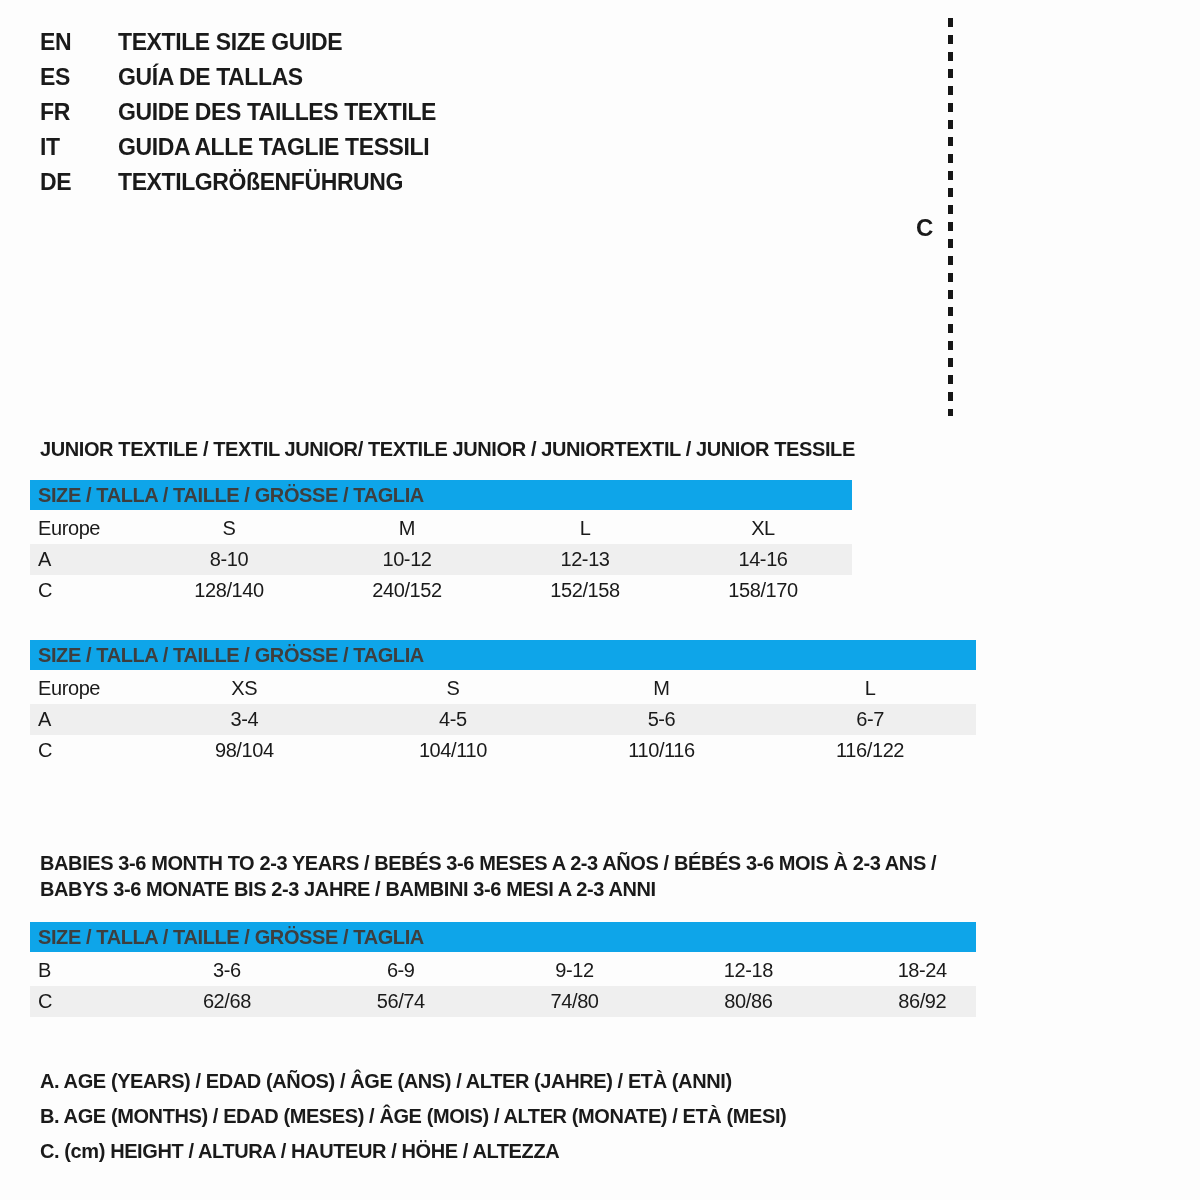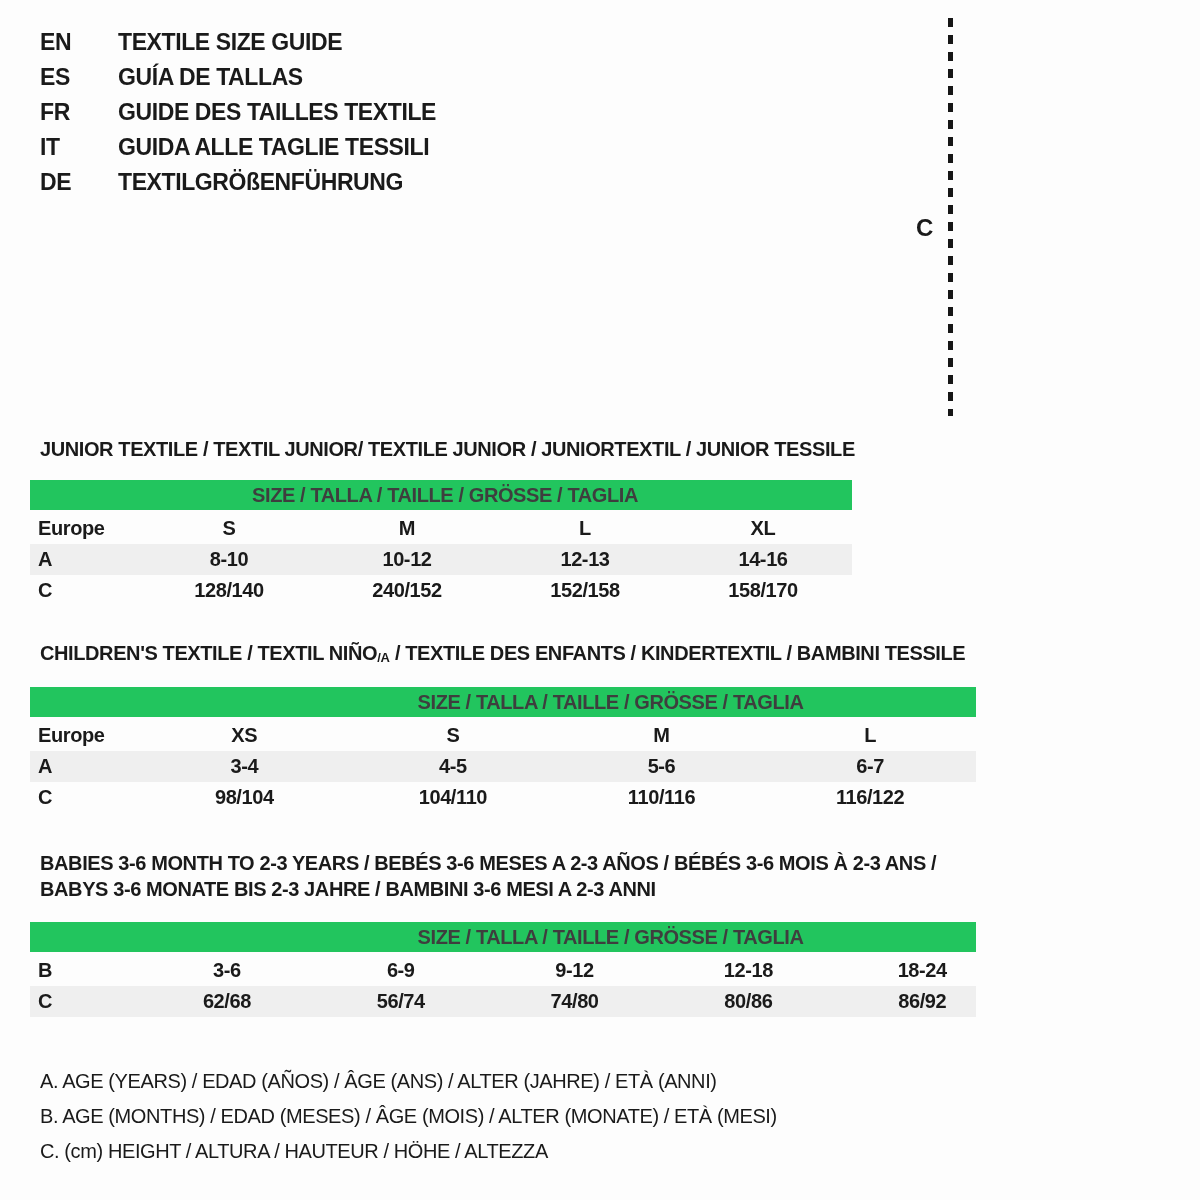--- a/index.html
+++ b/index.html
@@ -35,39 +35,38 @@
 
   
   .section { position:absolute; left:30px; }
   .section-title {
     font-weight:700; font-size:20px; line-height:26px;
     letter-spacing:-0.4px; padding-left:10px; white-space:nowrap;
   }
   .section-title .subscript { font-size:13px; position:relative; top:2px; letter-spacing:-0.2px; }
   .title-gap { margin-bottom:18px; }
   .size-bar {
-    background:#22c55e; color:#3e3e3e;
+    background:#0ea5e9; color:#3e3e3e;
     font-weight:700; font-size:20px; line-height:30px; height:30px;
     letter-spacing:-0.4px; padding-left:8px; white-space:nowrap;
     margin-bottom:3px;
-    text-align:center;
   }
   table.size-table { border-collapse:collapse; width:100%; table-layout:fixed; }
   table.size-table td {
-    font-weight:700; font-size:20px; letter-spacing:-0.4px;
+    font-weight:400; font-size:20px; letter-spacing:-0.4px;
     text-align:center; height:31px; padding:0; overflow:hidden;
   }
   table.size-table td.row-label { text-align:left; padding-left:8px; }
   col.col-label { width:110px; }
   tr.shaded { background:#efefef; }
 
   
   .legend { position:absolute; left:40px; top:1068px; }
   .legend-line {
-    font-weight:400; font-size:20px; line-height:27px;
+    font-weight:700; font-size:20px; line-height:27px;
     letter-spacing:-0.4px; margin-bottom:8px; white-space:nowrap;
   }
 </style>
 </head>
 <body>
 
 <div class="page">
 
   <div class="lang-block">
     <div class="lang-row">
@@ -158,21 +157,20 @@
           <td>128/140</td>
           <td>240/152</td>
           <td>152/158</td>
           <td>158/170</td>
         </tr>
       </tbody>
     </table>
   </div>
 
   <div class="section" style="top:640px; width:1153px;">
-    <div class="section-title title-gap"><span>CHILDREN'S TEXTILE / TEXTIL NIÑO</span><span class="subscript">/A</span><span> / TEXTILE DES ENFANTS / KINDERTEXTIL / BAMBINI TESSILE</span></div>
     <div class="size-bar">SIZE / TALLA / TAILLE / GRÖSSE / TAGLIA</div>
     <table class="size-table">
       <colgroup>
           <col class="col-label">
           <col>
           <col>
           <col>
           <col>
           <col>
         </colgroup>

